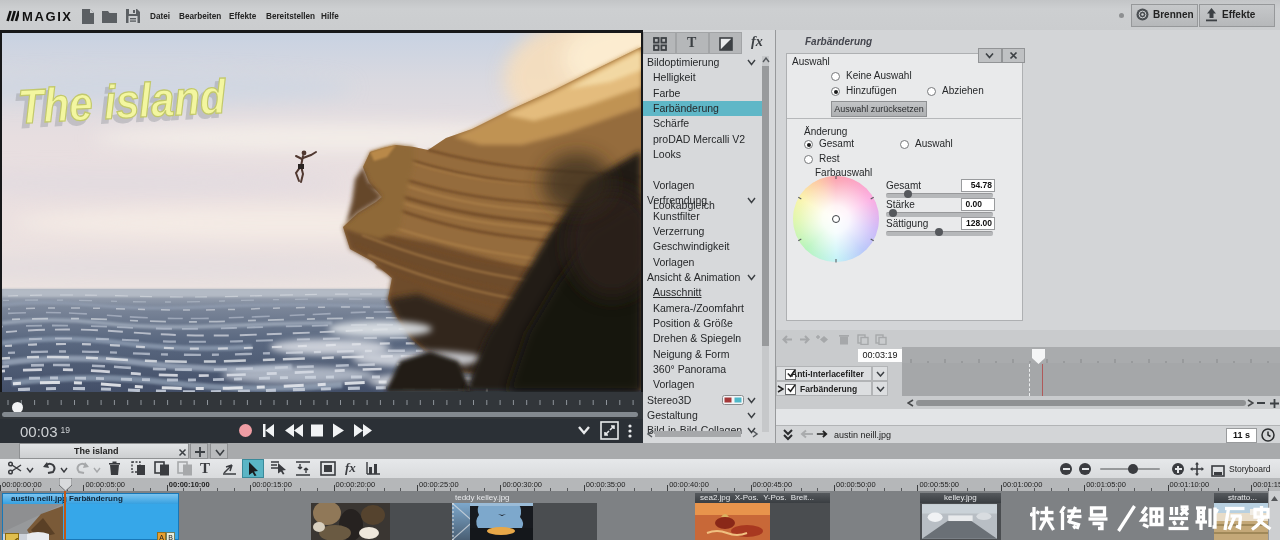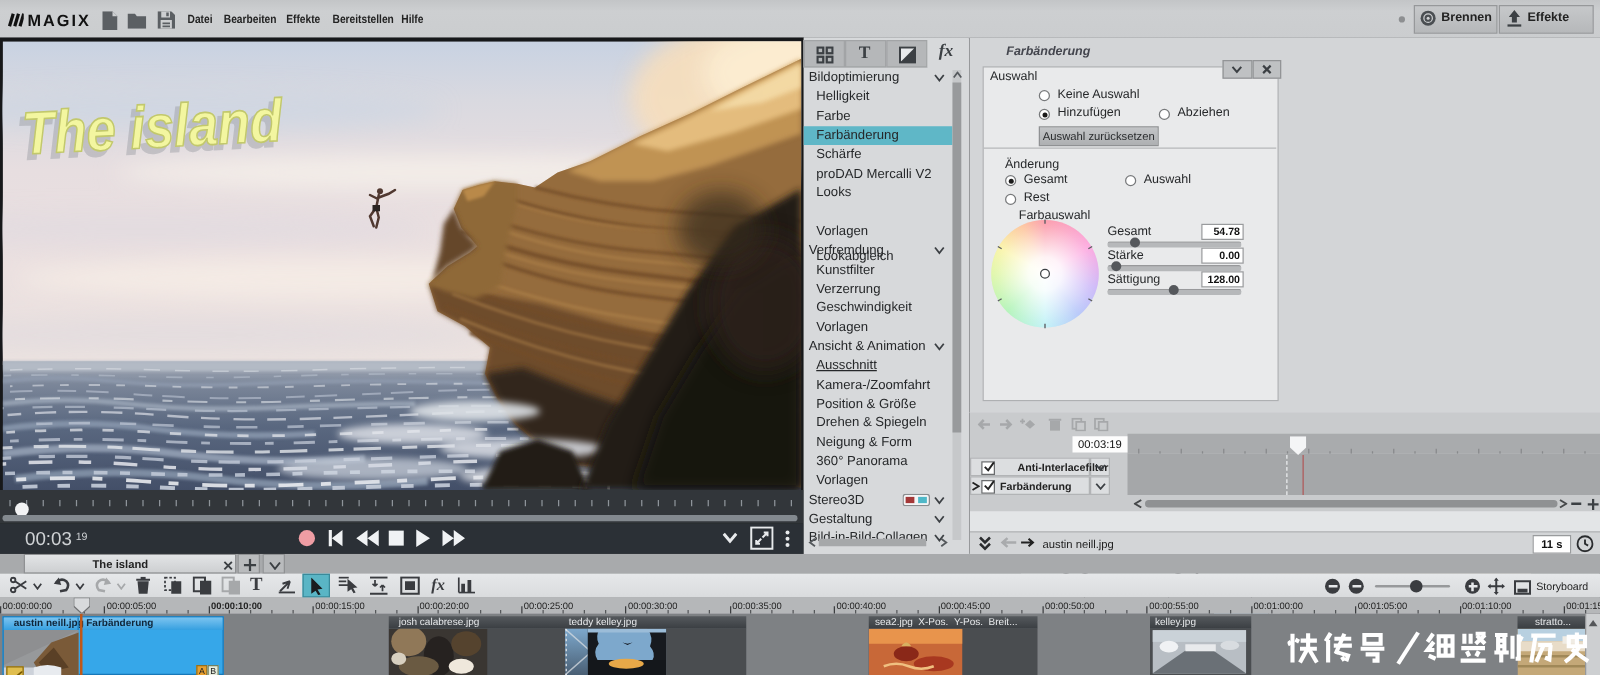--- a/index.html
+++ b/index.html
@@ -490,21 +490,21 @@
     </svg>
     <div class="abs" style="left:39px;top:39px;width:8px;height:8px;border-radius:50%;border:1.6px solid #3c4044;background:#fff;box-sizing:border-box;"></div>
   </div>
 
   <div class="abs" id="sliders" style="left:110px;top:150px;">
         <div style="position:absolute;left:0;top:0px;font-size:10px;color:#26282a;">Gesamt</div>
         <div style="position:absolute;left:75px;top:-1px;width:32px;height:11px;background:#fff;border:1px solid #999b9d;font-size:8.5px;font-weight:bold;color:#111;text-align:right;line-height:11px;"><span style="padding-right:2px;">54.78</span></div>
         <div style="position:absolute;left:0;top:13px;width:107px;height:4px;border-radius:2px;background:#b6b8ba;border-top:1px solid #98999b;"></div>
         <div style="position:absolute;left:18px;top:10px;width:8px;height:8px;border-radius:50%;background:#55585c;"></div>
         <div style="position:absolute;left:0;top:19px;font-size:10px;color:#26282a;">Stärke</div>
-        <div style="position:absolute;left:75px;top:18px;width:32px;height:11px;background:#fff;border:1px solid #999b9d;font-size:8.5px;font-weight:bold;color:#111;text-align:right;line-height:11px;"><span style="padding-right:2px;">0.00</span></div>
+        <div style="position:absolute;left:75px;top:18px;width:32px;height:11px;background:#fff;border:1px solid #999b9d;font-size:8.5px;font-weight:bold;color:#111;text-align:right;line-height:11px;"><span style="padding-right:12px;">0.00</span></div>
         <div style="position:absolute;left:0;top:32px;width:107px;height:4px;border-radius:2px;background:#b6b8ba;border-top:1px solid #98999b;"></div>
         <div style="position:absolute;left:3px;top:29px;width:8px;height:8px;border-radius:50%;background:#55585c;"></div>
         <div style="position:absolute;left:0;top:38px;font-size:10px;color:#26282a;">Sättigung</div>
         <div style="position:absolute;left:75px;top:37px;width:32px;height:11px;background:#fff;border:1px solid #999b9d;font-size:8.5px;font-weight:bold;color:#111;text-align:right;line-height:11px;"><span style="padding-right:2px;">128.00</span></div>
         <div style="position:absolute;left:0;top:51px;width:107px;height:4px;border-radius:2px;background:#b6b8ba;border-top:1px solid #98999b;"></div>
         <div style="position:absolute;left:49px;top:48px;width:8px;height:8px;border-radius:50%;background:#55585c;"></div>
       </div>
 </div>
 
 <div class="abs" id="kpanel" style="left:775px;top:330px;width:505px;height:113px;background:#c9cbcd;border-left:1px solid #97999b;">
@@ -559,21 +559,21 @@
       </svg>
   <div class="abs" style="left:253px;top:34px;width:1px;height:32px;border-left:1px dashed #eceeef;"></div>
   <div class="abs" style="left:266px;top:34px;width:1px;height:32px;background:#b05a5a;"></div>
 
   <div class="abs" style="left:0;top:36px;width:96px;height:15px;background:#dcdee0;border:1px solid #b2b4b6;box-sizing:border-box;"></div>
   <div class="abs" style="left:96px;top:36px;width:16px;height:15px;background:#dcdee0;border:1px solid #b2b4b6;box-sizing:border-box;"></div>
   <div class="abs" style="left:9px;top:39px;width:9px;height:9px;background:#fff;border:1px solid #6a6c6e;"></div>
   <svg class="abs" style="left:10px;top:39px" width="10" height="10" viewBox="0 0 11 11">
         <path d="M2 5 L5 8 L10 1" stroke="#222" stroke-width="1.7" fill="none"></path>
       </svg>
-  <div class="abs" style="left:38px;top:39px;font-size:8.5px;font-weight:bold;color:#222;">Anti-Interlacefilter</div>
+  <div class="abs" style="left:15px;top:39px;font-size:8.5px;font-weight:bold;color:#222;">Anti-Interlacefilter</div>
   <svg class="abs" style="left:100px;top:41px" width="9" height="6" viewBox="0 0 9 6">
         <path d="M1 1 L4.5 5 L8 1" stroke="#3c4044" stroke-width="1.5" fill="none"></path>
       </svg>
   <div class="abs" style="left:0;top:51px;width:96px;height:15px;background:#dcdee0;border:1px solid #b2b4b6;box-sizing:border-box;"></div>
   <div class="abs" style="left:96px;top:51px;width:16px;height:15px;background:#dcdee0;border:1px solid #b2b4b6;box-sizing:border-box;"></div>
   <svg class="abs" style="left:1px;top:55px" width="7" height="8" viewBox="0 0 7 8">
         <path d="M1 1 L6 4 L1 7" stroke="#222" stroke-width="1.5" fill="none"></path>
       </svg>
   <div class="abs" style="left:9px;top:54px;width:9px;height:9px;background:#fff;border:1px solid #6a6c6e;"></div>
   <svg class="abs" style="left:10px;top:54px" width="10" height="10" viewBox="0 0 11 11">
@@ -847,23 +847,20 @@
         <path d="M40 14 L28 26 L34 34 L52 30 Z" fill="#5a4026"></path>
         <rect x="0" y="30" width="36" height="6" fill="#cdd2da"></rect>
         <path d="M24 30 Q35 26 46 30 L46 36 L24 36 Z" fill="#e8ebef"></path>
       </svg>
       <div style="position:absolute;left:5px;top:42px;width:14px;height:12px;background:#e0be4e;border:1px solid #8a6a10;box-sizing:border-box;"><svg width="12" height="10" viewBox="0 0 12 10">
           <path d="M0 10 L12 0" stroke="#7a5a00" stroke-width="1.4"></path>
         </svg></div>
       <div style="position:absolute;left:157px;top:41px;width:9px;height:9px;background:#e8a030;border:1px solid #907020;font-size:7px;text-align:center;line-height:9px;color:#222;box-sizing:border-box;">A</div>
       <div style="position:absolute;left:166px;top:41px;width:9px;height:9px;background:#e6ecdc;border:1px solid #708060;font-size:7px;text-align:center;line-height:9px;color:#222;box-sizing:border-box;">B</div>
       <div style="position:absolute;left:64px;top:0;width:2px;height:49px;background:#c05818;"></div>
-      <div style="position:absolute;left:311px;top:2px;width:286px;height:10px;background:linear-gradient(#55595d,#3a3e42);">
-        <span style="position:absolute;left:8px;top:0px;font-size:8px;color:#e8eaec;white-space:nowrap;">josh calabrese.jpg</span>
-      </div>
       <div style="position:absolute;left:455px;top:2px;font-size:8px;color:#e8eaec;">teddy kelley.jpg</div>
       <div style="position:absolute;left:311px;top:12px;width:286px;height:37px;background:#4a4d50;"></div>
       <svg style="position:absolute;left:311px;top:12px" width="79" height="37" viewBox="0 0 79 37">
         <rect width="79" height="37" fill="#3a3632"></rect>
         <ellipse cx="16" cy="10" rx="14" ry="12" fill="#907858"></ellipse>
         <ellipse cx="40" cy="22" rx="12" ry="16" fill="#262220"></ellipse>
         <ellipse cx="62" cy="12" rx="12" ry="10" fill="#55432e"></ellipse>
         <ellipse cx="24" cy="30" rx="16" ry="8" fill="#6a5a42"></ellipse>
         <ellipse cx="58" cy="30" rx="10" ry="6" fill="#efe8dc"></ellipse>
         <ellipse cx="8" cy="24" rx="6" ry="5" fill="#d8d0c0"></ellipse>
@@ -889,21 +886,21 @@
       <div style="position:absolute;left:695px;top:12px;width:135px;height:37px;background:#4a4d50;"></div>
       <svg style="position:absolute;left:695px;top:12px" width="75" height="37" viewBox="0 0 75 37">
         <rect width="75" height="37" fill="#c86838"></rect>
         <rect y="0" width="75" height="12" fill="#e8944c"></rect>
         <ellipse cx="30" cy="20" rx="10" ry="6" fill="#8a2818"></ellipse>
         <path d="M26 14 q4 -6 8 0 z" fill="#d8b060"></path>
         <ellipse cx="52" cy="28" rx="16" ry="6" fill="#a83820"></ellipse>
         <path d="M12 30 q10 -4 20 0 t20 0" stroke="#f0c080" stroke-width="2" fill="none"></path>
       </svg>
       <div style="position:absolute;left:920px;top:2px;width:81px;height:10px;background:linear-gradient(#55595d,#3a3e42);">
-        <span style="position:absolute;left:4px;top:0px;font-size:8px;color:#e8eaec;white-space:nowrap;">kelley.jpg</span>
+        <span style="position:absolute;left:24px;top:0px;font-size:8px;color:#e8eaec;white-space:nowrap;">kelley.jpg</span>
       </div>
       <div style="position:absolute;left:920px;top:12px;width:81px;height:37px;background:#4a4d50;"></div>
       <svg style="position:absolute;left:922px;top:12px" width="75" height="37" viewBox="0 0 80 37">
         <rect width="80" height="37" fill="#b8bec4"></rect>
         <rect y="0" width="80" height="10" fill="#cad2d8"></rect>
         <path d="M0 37 L30 16 H50 L80 37 Z" fill="#6a7076"></path>
         <rect x="28" y="12" width="26" height="6" fill="#e8eaec"></rect>
         <ellipse cx="14" cy="14" rx="8" ry="5" fill="#f0f2f4"></ellipse>
         <ellipse cx="66" cy="13" rx="8" ry="4" fill="#d8dce0"></ellipse>
       </svg>

